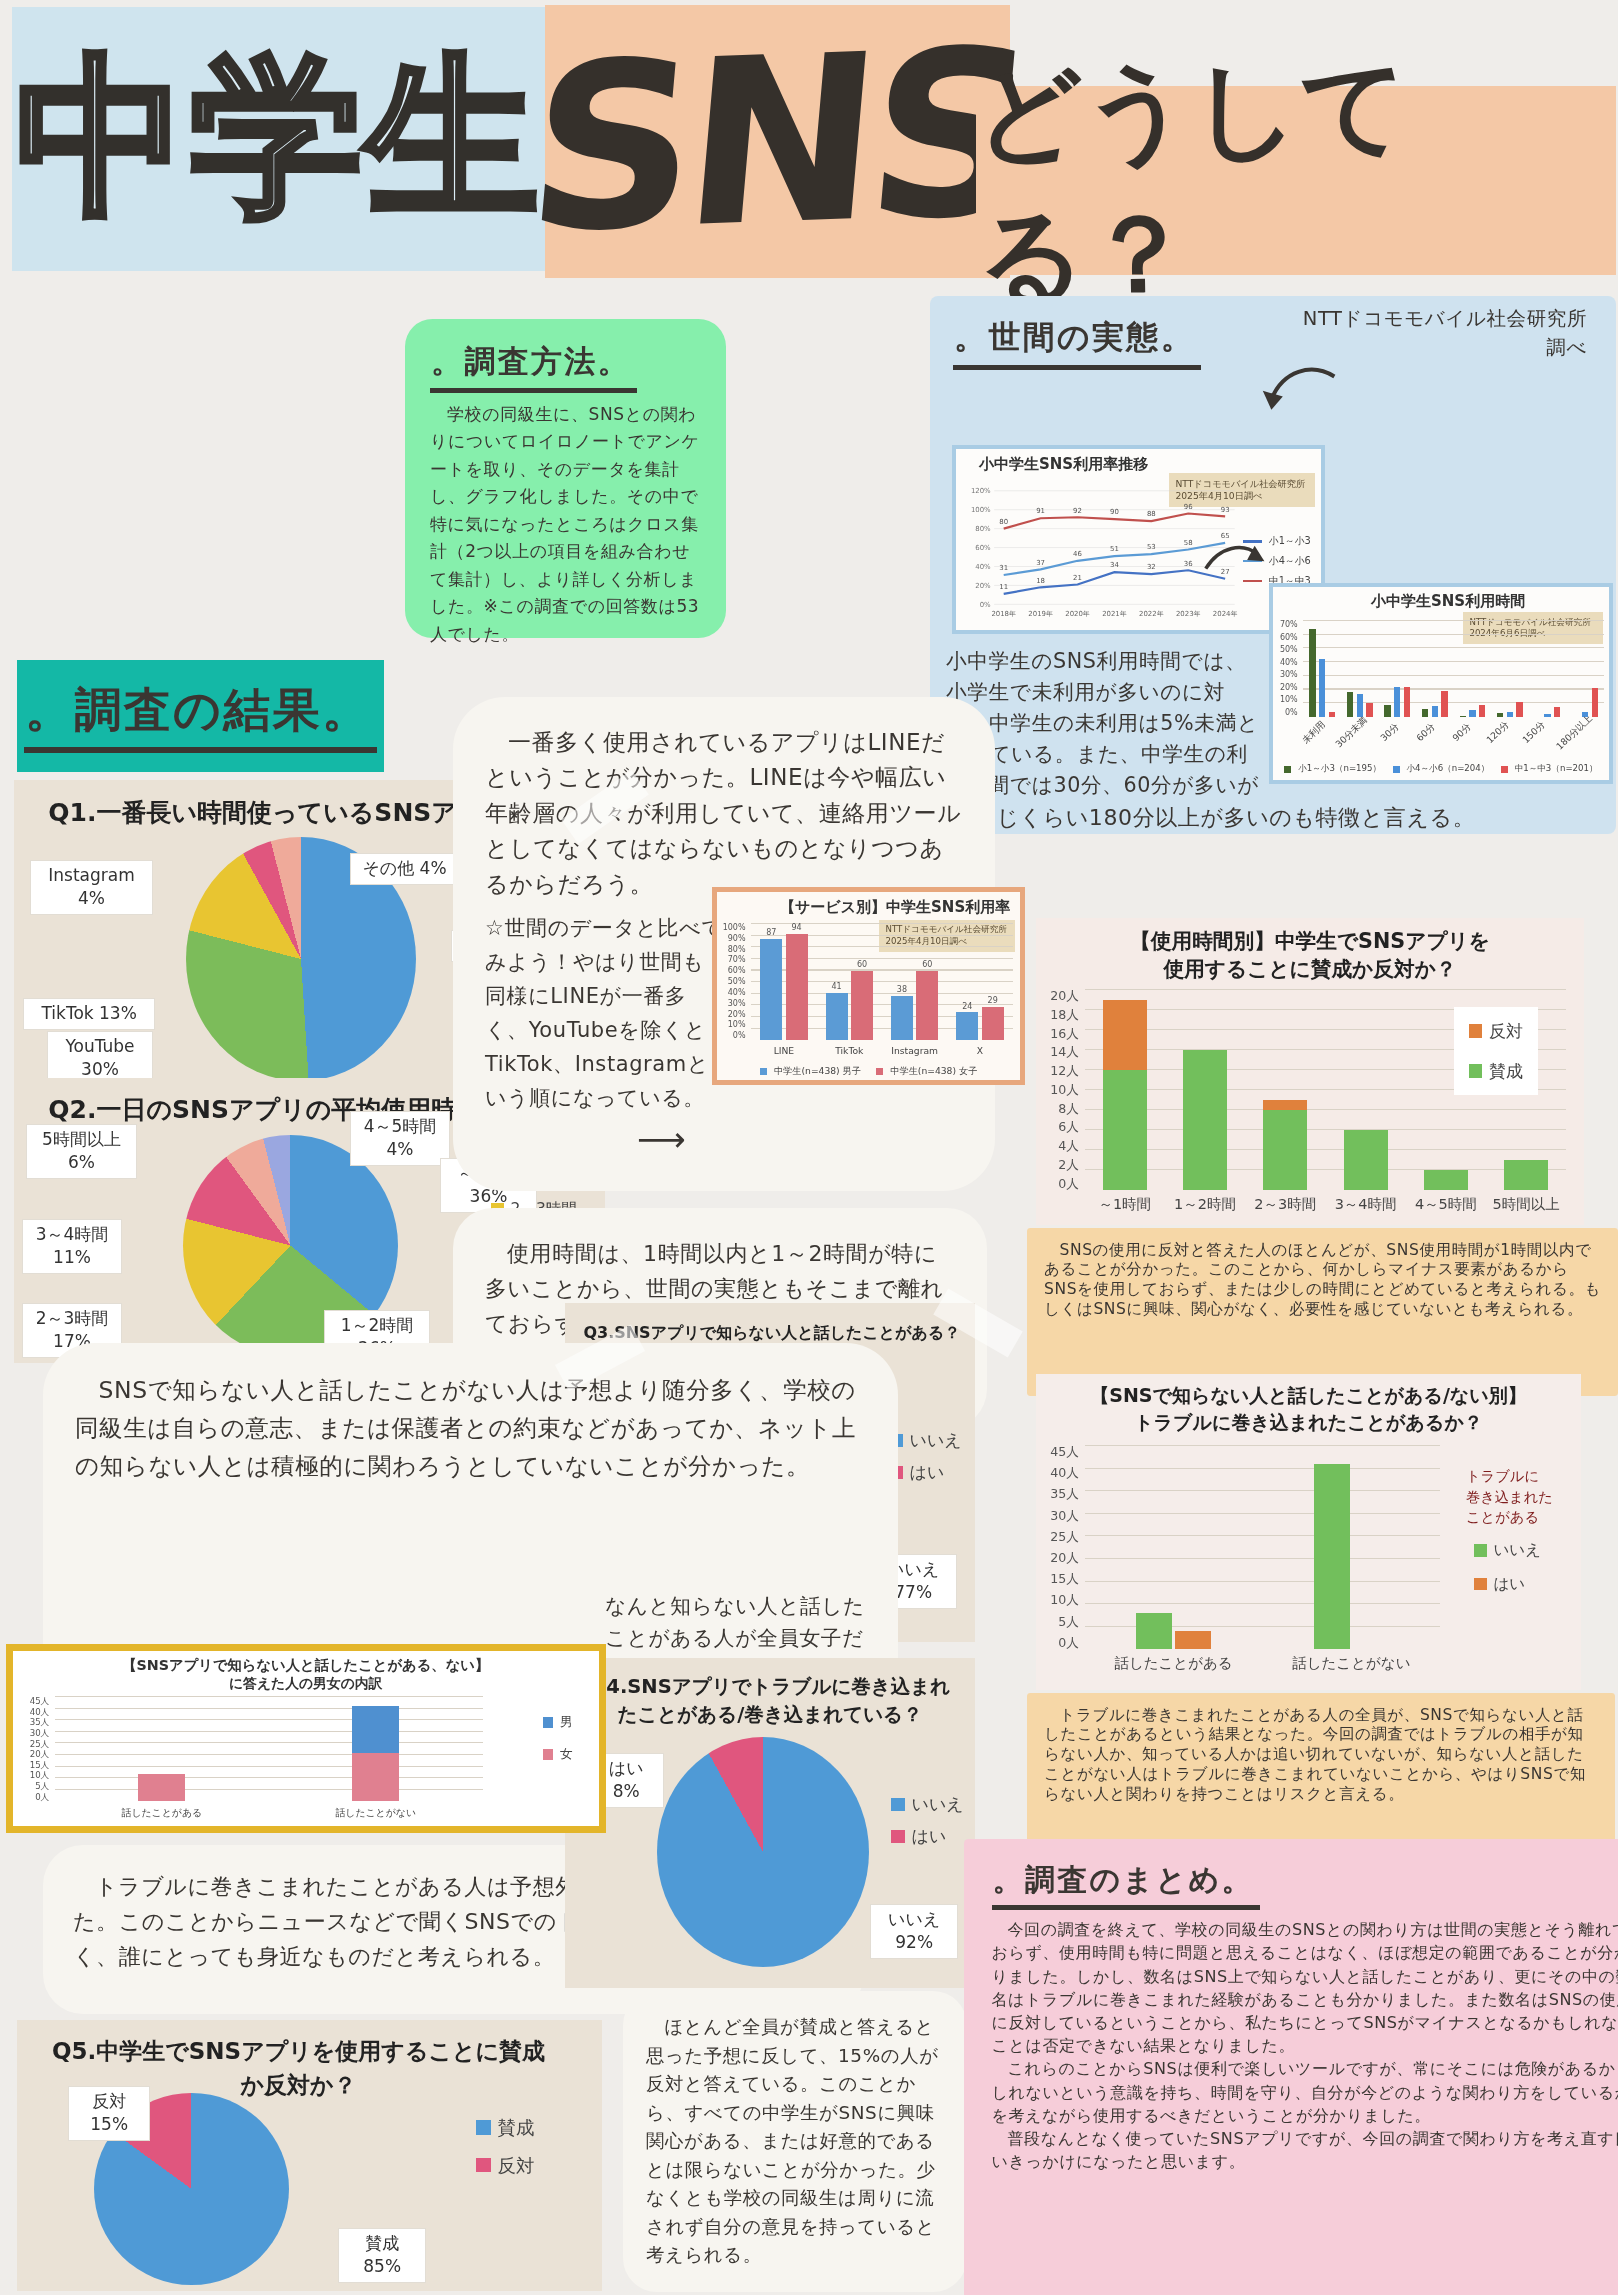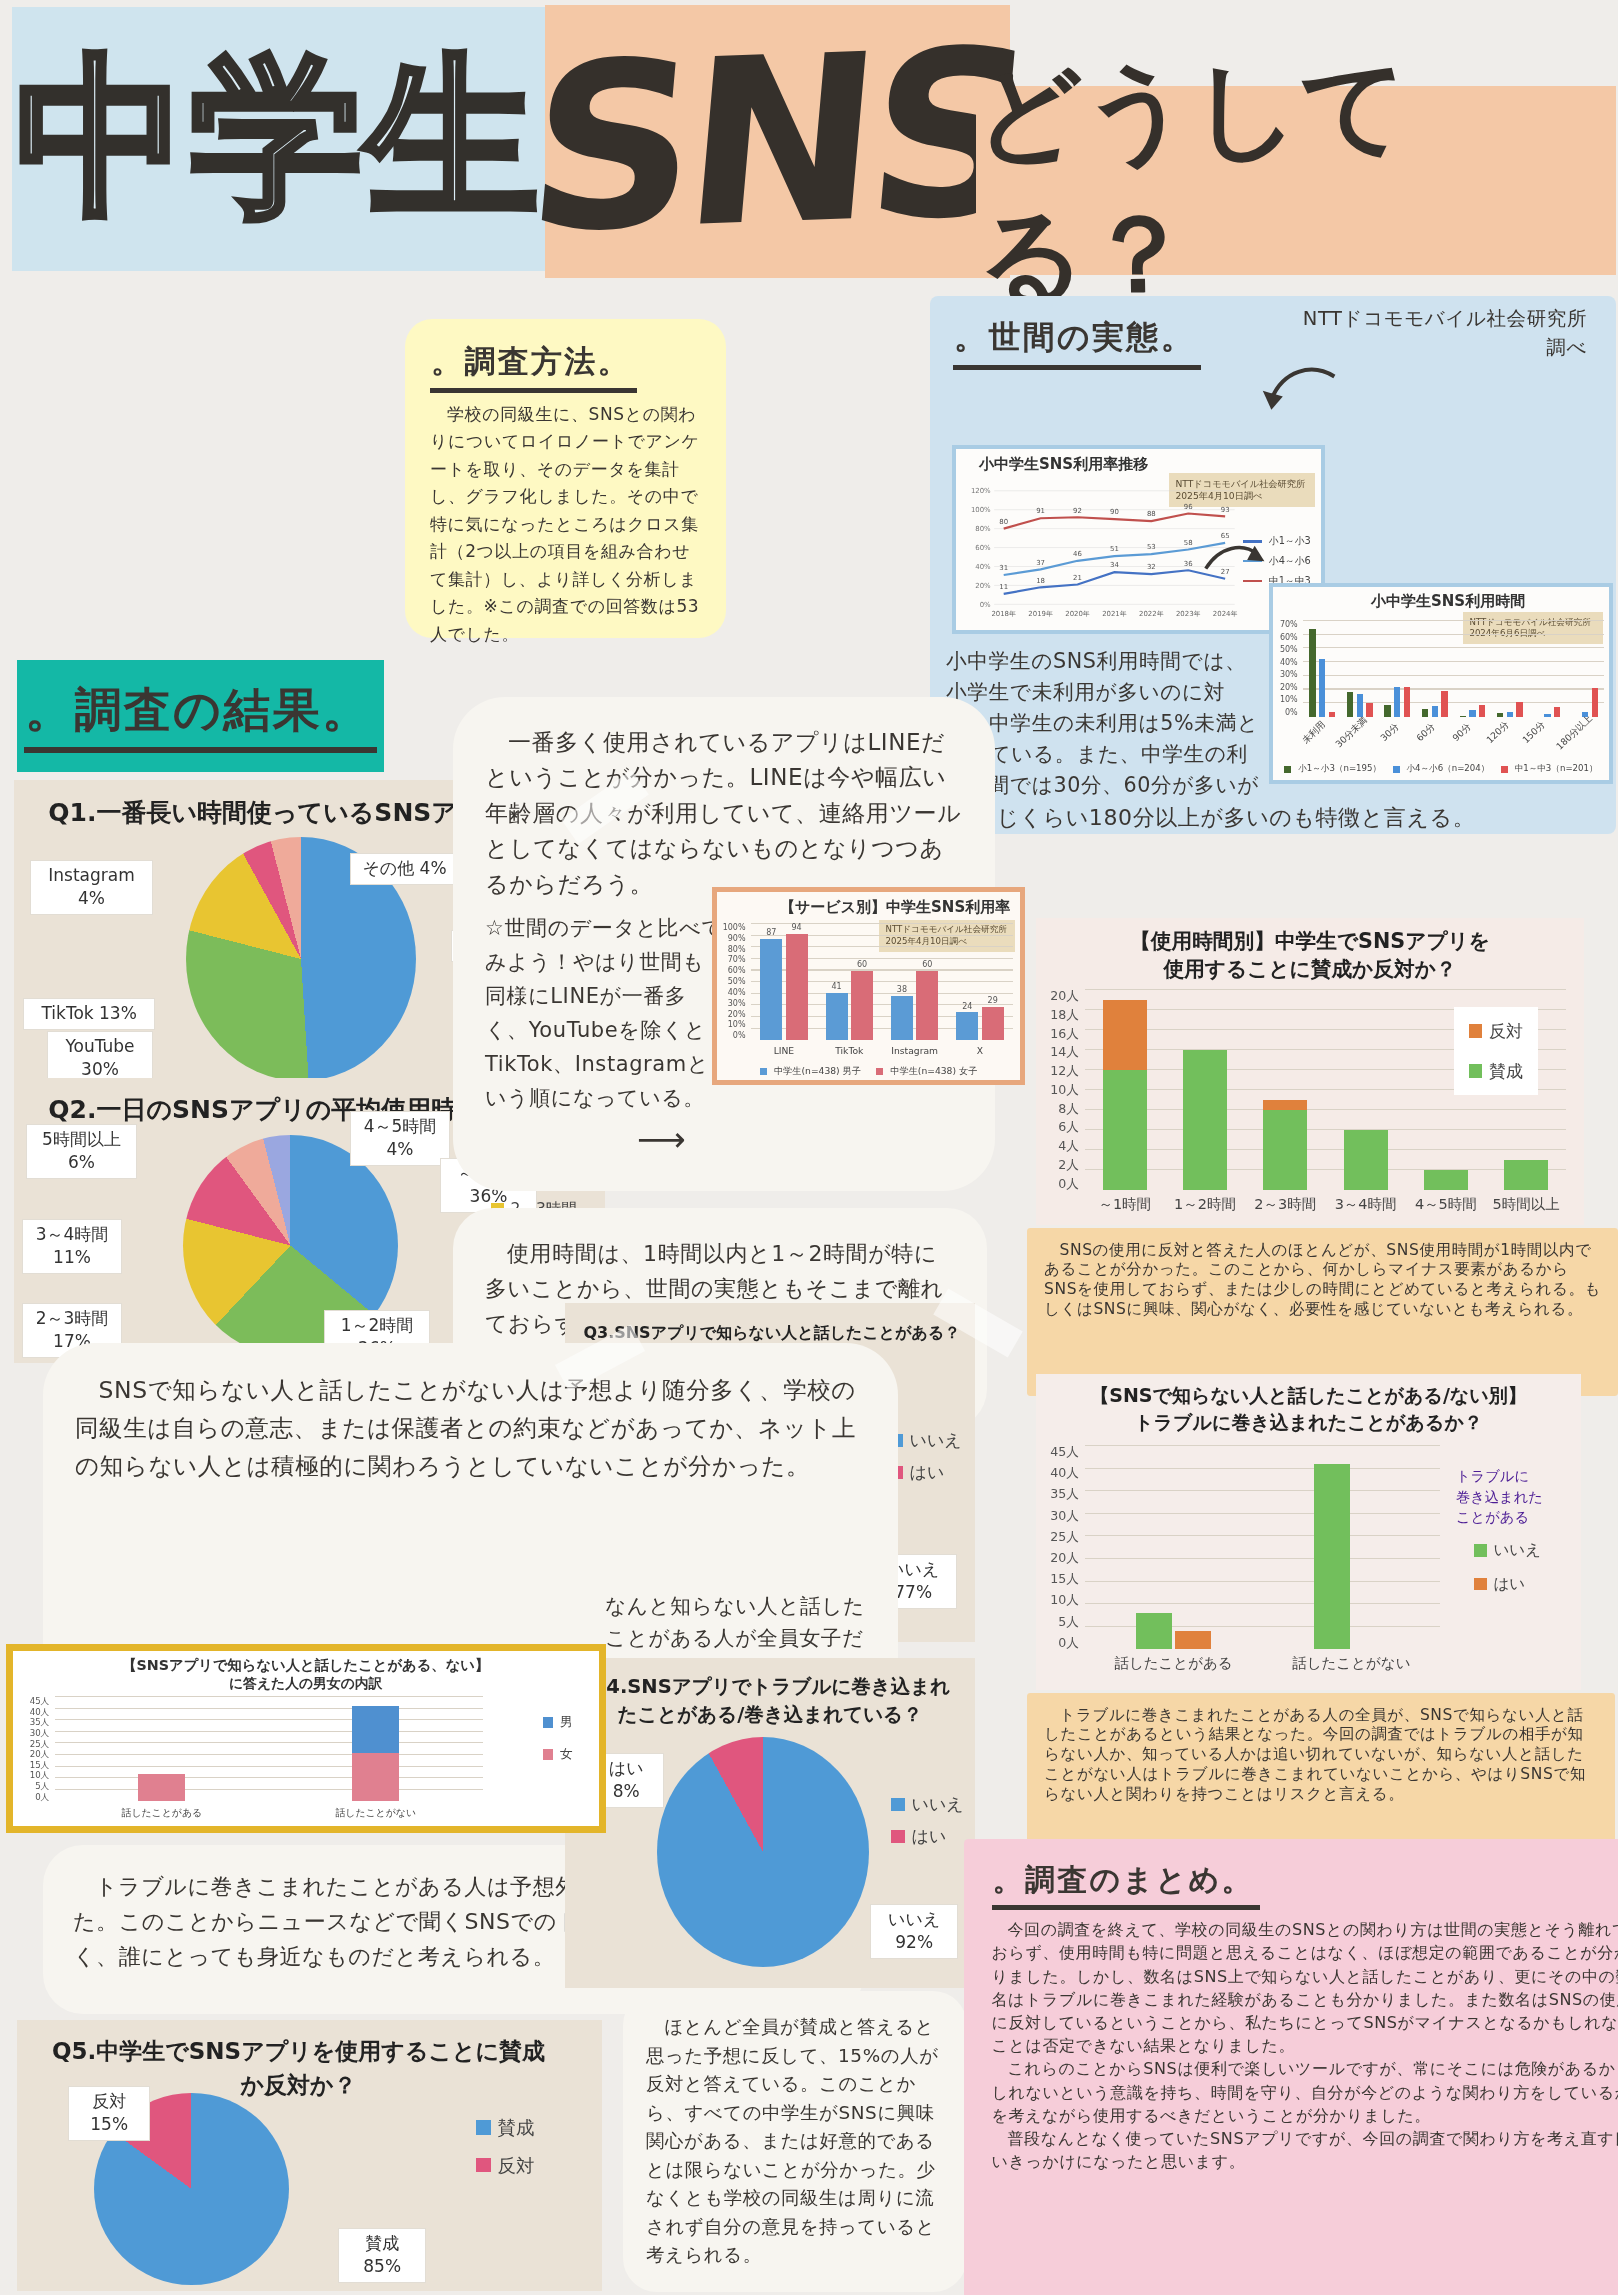--- a/index.html
+++ b/index.html
@@ -9,21 +9,21 @@
   
   .card{position:absolute;box-sizing:border-box;display:flex;align-items:center;justify-content:center;}
   .t-blue{background:#cfe4ee;}
   .t-peach{background:#f4c8a6;}
   .big-outline{font-weight:bold;color:#dcedf5;-webkit-text-stroke:5.7px #33302c;letter-spacing:3.4px;}
   .sns-word{font-weight:bold;color:#35302b;transform:skewX(-7deg) rotate(-2deg);letter-spacing:-10.3px;}
   .dou-word{font-weight:bold;color:#35302b;transform:rotate(-1deg);}
   
   .box{position:absolute;box-sizing:border-box;border-radius:27.5px;padding:22px 25px;}
   .y-box{background:#efedca;}
-  .g-box{background:#fef9c3;}
+  .g-box{background:#86efac;}
   .b-box{background:#cfe2ef;border-radius:8px;padding:0;}
   .p-box{background:#f6cdd9;border-radius:4.6px;padding:20.7px 27.5px;}
   .o-box{background:#f6d7a7;border-radius:3.4px;padding:12.6px 17px;}
   .lav{background:#14b8a6;display:flex;align-items:center;justify-content:center;}
   .bub{position:absolute;box-sizing:border-box;background:#f7f5f0;border-radius:52px;padding:27.5px 32px;}
   .hand{line-height:1.62;letter-spacing:0.6px;}
   .head{font-weight:bold;display:inline-block;border-bottom:5.2px solid #3a3632;padding:0 5.7px 4.6px 1.1px;letter-spacing:2.3px;}
   
   .panel{position:absolute;box-sizing:border-box;background:#eae2d6;}
   .wpanel{position:absolute;box-sizing:border-box;background:#fdfcfa;border:4.6px solid #a9cce4;}
@@ -743,21 +743,21 @@
                 <div class="bc-bar" style="height: 0%; background: rgb(224, 129, 60);"></div>
               </div>
             </div>
           </div>
         </div>
         <div class="bc-x">
           <span>話したことがある</span>
           <span>話したことがない</span>
         </div>
       </div>
-    <div style="position:absolute;right:38px;top:92px;font-size:14.3px;color:#4c1d95;line-height:1.45;">
+    <div style="position:absolute;right:28px;top:92px;font-size:14.3px;color:#7f1d1d;line-height:1.45;">
       <div>トラブルに</div>
       <div>巻き込まれた</div>
       <div>ことがある</div>
     </div>
     <div class="lgd" style="right:40px;top:166px;font-size:15.5px;gap:12.6px;">
         <span class="lg-it">
           <span class="sw" style="background: rgb(114, 191, 92);"></span>
           <span>いいえ</span>
         </span>
         <span class="lg-it">

